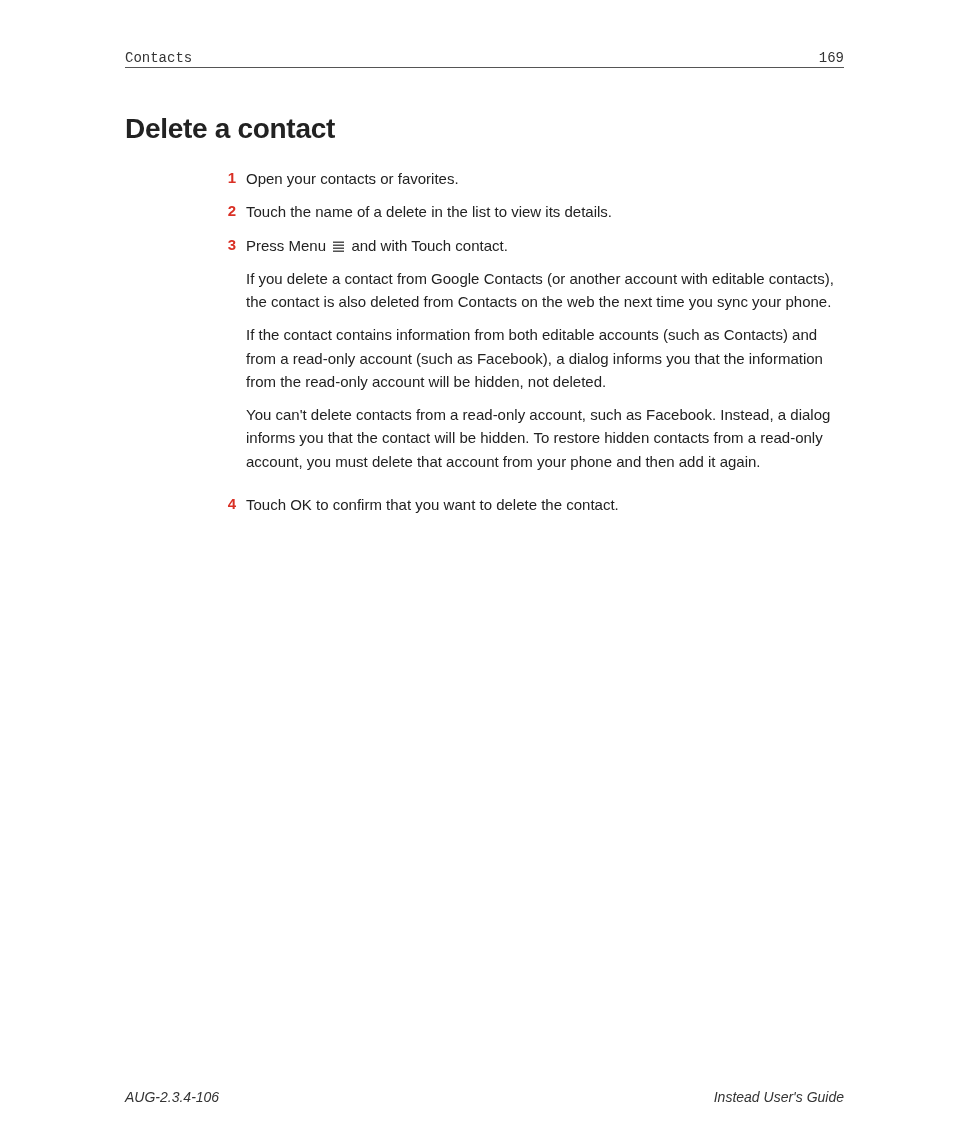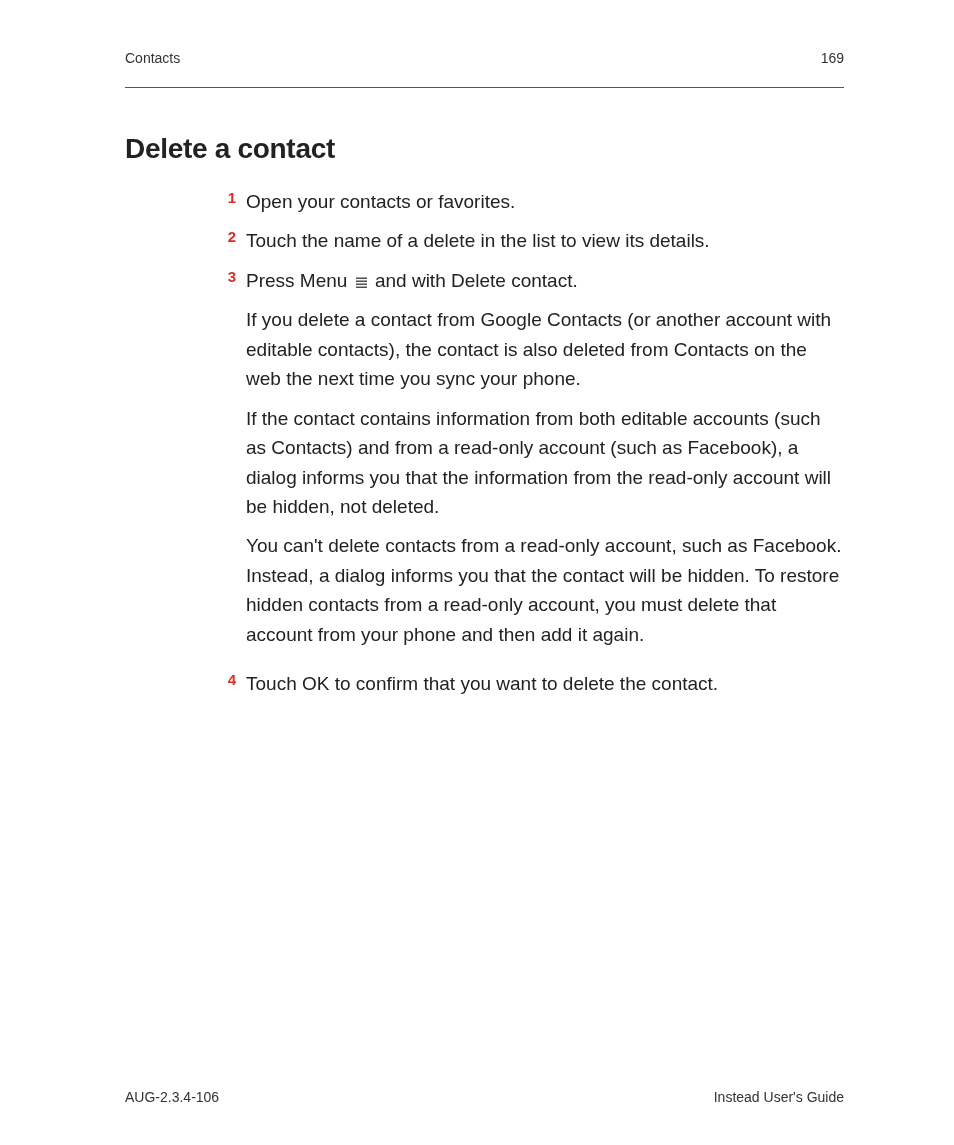--- a/index.html
+++ b/index.html
@@ -15,24 +15,25 @@
       padding: 50px 110px 40px 125px;
       height: 100%;
       display: flex;
       flex-direction: column;
     }
     .header-row {
       display: flex;
       justify-content: space-between;
       align-items: baseline;
       border-bottom: 1px solid #555;
-      padding-bottom: 21px;
+      padding-bottom: 1px;
       font-size: 14px;
       color: #333;
       margin-bottom: 45px;
+      font-family: Liberation Mono, monospace;
     }
     .section-title {
       font-weight: bold;
       font-size: 28px;
       margin-bottom: 22px;
       letter-spacing: -0.3px;
     }
     .content {
       padding-left: 95px;
       flex: 1;
@@ -46,39 +47,40 @@
       color: #d93025;
       font-weight: bold;
       font-size: 15px;
       min-width: 26px;
       text-align: right;
       padding-right: 10px;
       line-height: 1.5;
       flex-shrink: 0;
     }
     .step .txt {
-      font-size: 19px;
+      font-size: 15px;
       line-height: 1.55;
       flex: 1;
     }
     .step .txt p { margin-bottom: 10px; }
     .menu-icon {
       display: inline-block;
       vertical-align: -1px;
       margin: 0 2px;
     }
     .menu-icon svg { display: block; }
     .footer-row {
       display: flex;
       justify-content: space-between;
       align-items: baseline;
       font-size: 14px;
       color: #333;
       margin-top: auto;
       padding-top: 10px;
+      font-style: italic;
     }
     .b { font-weight: normal; margin-top: 40px; }
   </style>
 </head>
 <body>
 
 <div class="page">
 
   <div class="header-row">
     <span>Contacts</span>
@@ -104,21 +106,21 @@
       <div class="txt">
         <p>
           <span>Press </span><span class="b">Menu</span>
           <span class="menu-icon">
             <svg width="13" height="11" viewBox="0 0 13 11">
               <line x1="1" y1="1.2" x2="12" y2="1.2" stroke="#333" stroke-width="1.3"></line>
               <line x1="1" y1="4.2" x2="12" y2="4.2" stroke="#333" stroke-width="1.3"></line>
               <line x1="1" y1="7.2" x2="12" y2="7.2" stroke="#333" stroke-width="1.3"></line>
               <line x1="1" y1="10.2" x2="12" y2="10.2" stroke="#333" stroke-width="1.3"></line>
             </svg>
-          </span><span> and with </span><span class="b">Delete contact</span><span>.</span>
+          </span><span> and with </span><span class="b">Touch contact</span><span>.</span>
         </p>
         <p>If you delete a contact from Google Contacts (or another account with editable contacts), the contact is also deleted from Contacts on the web the next time you sync your phone.</p>
         <p>If the contact contains information from both editable accounts (such as Contacts) and from a read-only account (such as Facebook), a dialog informs you that the information from the read-only account will be hidden, not deleted.</p>
         <p>You can't delete contacts from a read-only account, such as Facebook. Instead, a dialog informs you that the contact will be hidden. To restore hidden contacts from a read-only account, you must delete that account from your phone and then add it again.</p>
       </div>
     </div>
 
     <div class="step">
       <div class="num">4</div>
       <div class="txt">

